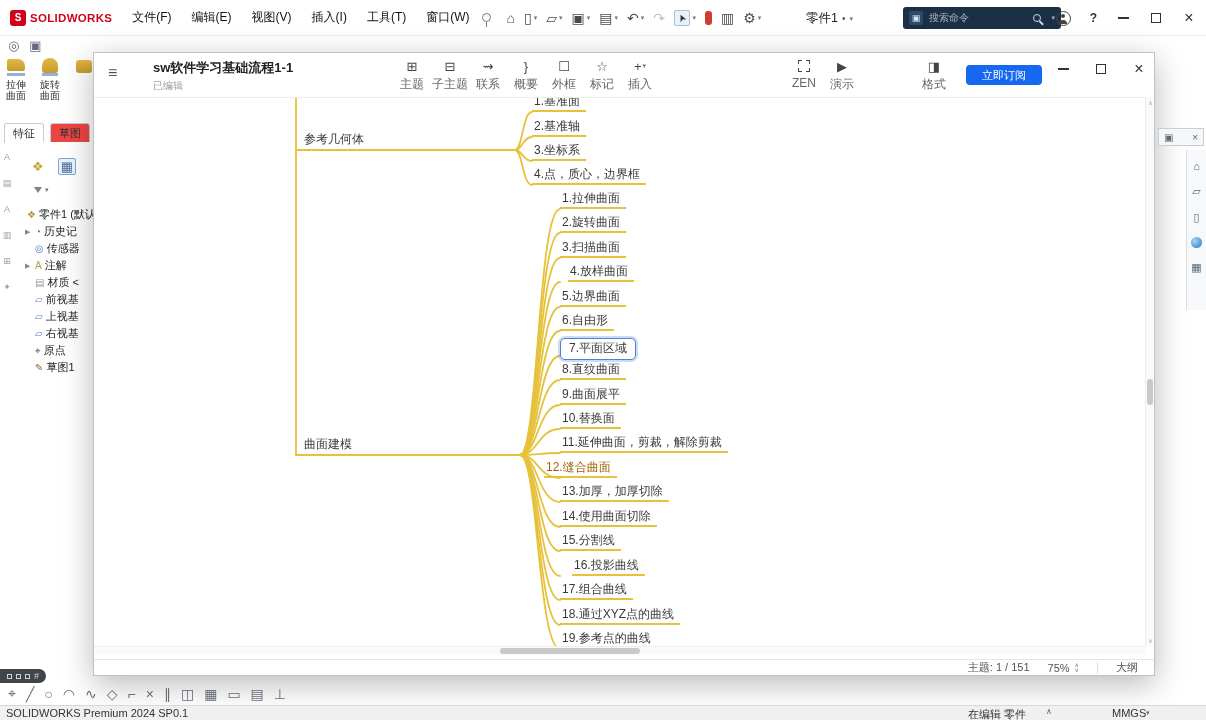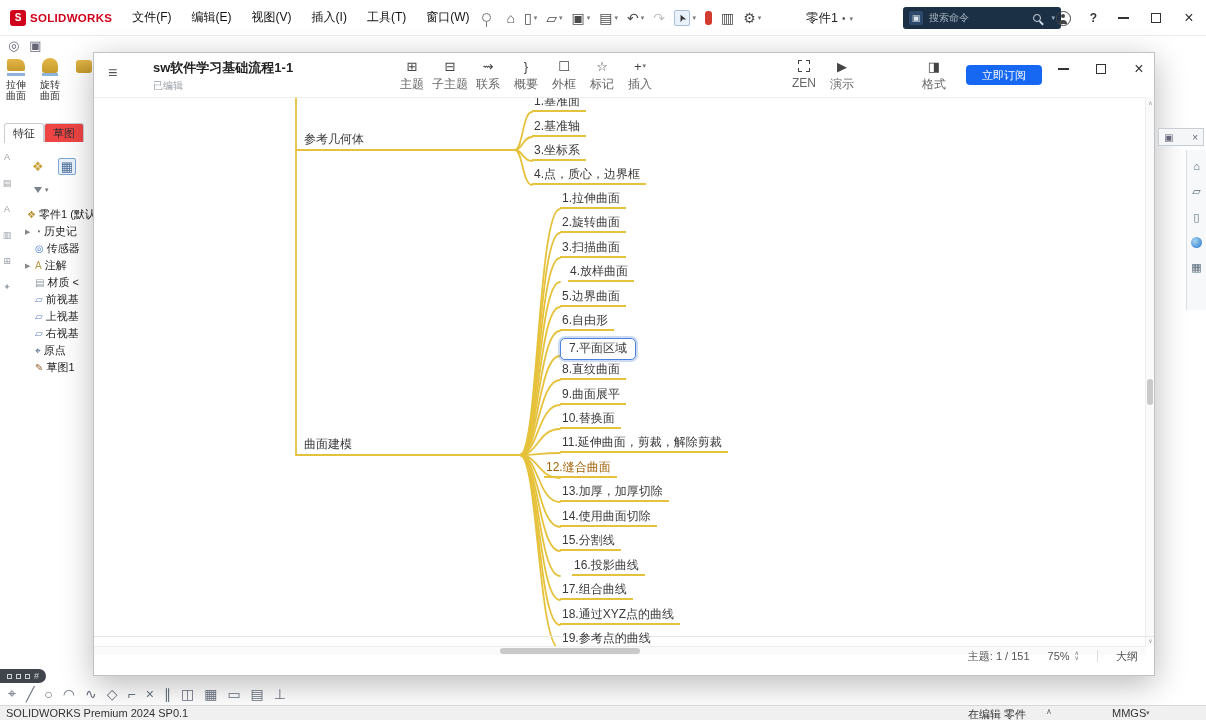--- a/index.html
+++ b/index.html
@@ -57,21 +57,21 @@
   .t-extrude::before{content:"";position:absolute;left:3px;top:3px;width:18px;height:12px;
     background:linear-gradient(#e4b648,#c69b2c);border-radius:2px 7px 2px 2px}
   .t-extrude::after{content:"";position:absolute;left:3px;bottom:2px;width:18px;height:3px;background:#8fb2da}
   .t-revolve::before{content:"";position:absolute;left:4px;top:2px;width:16px;height:15px;
     background:linear-gradient(#e4b648,#c69b2c);border-radius:8px 8px 3px 3px}
   .t-revolve::after{content:"";position:absolute;left:4px;bottom:2px;width:16px;height:3px;background:#8fb2da}
   .t-sweep::before{content:"";position:absolute;left:4px;top:4px;width:16px;height:13px;
     background:linear-gradient(#e4b648,#c69b2c);border-radius:3px}
 
   
-  .cmd-tabs{position:absolute;left:4px;top:123px;display:flex;gap:0}
+  .cmd-tabs{position:absolute;left:4px;top:123px;display:flex;gap:6px}
   .cmd-tab{padding:2px 8px;font-size:11px;color:#333;background:#ef4444;border:1px solid #c8cdd2;
     border-bottom:none;border-radius:3px 3px 0 0;white-space:nowrap}
   .cmd-tab.active{background:#fff}
 
   
   .fm-panel{position:absolute;left:14px;top:142px;width:79px;height:245px;overflow:hidden;background:#fff}
   .fm-icons{margin:14px 0 0 18px;display:flex;gap:14px;align-items:center;height:20px}
   .fm-ic{font-size:13px;color:#77808a}
   .fm-ic.gold{color:#c7a33b}
   .fm-ic.sel{border:1px solid #7aa7d8;background:#eaf2fb;padding:0 2px;border-radius:2px;color:#4a6d9a}
@@ -141,21 +141,21 @@
   .mm-l1{position:absolute;font-size:12px;white-space:nowrap}
   .mm-node{position:absolute;font-size:12px;line-height:15px;padding:0 6px 1px 2px;white-space:nowrap;z-index:1}
   .mm-node.sel{border-radius:5px;padding:2px 8px 3px;background:#fff;z-index:2;
     box-shadow:0 0 0 2px rgba(77,130,216,.28)}
   .mm-vscroll{position:absolute;right:0;top:44px;width:9px;height:549px;background:#fafafa;border-left:1px solid #eee}
   .mm-vscroll .sc{position:absolute;left:0;width:9px;text-align:center;font-size:6px;color:#999}
   .mm-vscroll .sc.up{top:2px}.mm-vscroll .sc.dn{bottom:2px}
   .vthumb{position:absolute;left:1px;top:282px;width:6px;height:26px;background:#c9c9c9;border-radius:3px}
   .mm-hscroll{position:absolute;left:0;top:593px;width:1052px;height:9px;background:#fafafa;border-top:1px solid #eee}
   .hthumb{position:absolute;left:406px;top:1px;width:140px;height:6px;background:#c9c9c9;border-radius:3px}
-  .mm-status{position:absolute;left:0;right:0;bottom:0;height:39px;border-top:1px solid #e6e6e6;
+  .mm-status{position:absolute;left:0;right:0;bottom:0;height:16px;border-top:1px solid #e6e6e6;
     display:flex;align-items:center;justify-content:flex-end;gap:18px;padding-right:16px;font-size:11px;color:#555}
   .zoom-group{display:flex;align-items:center}
   .stepper{display:inline-flex;flex-direction:column;font-size:6px;line-height:5px;color:#777;margin-left:5px}
   .vline{width:1px;height:12px;background:#ddd}
 </style>
 </head>
 <body>
 
 <div class="screen">
 

